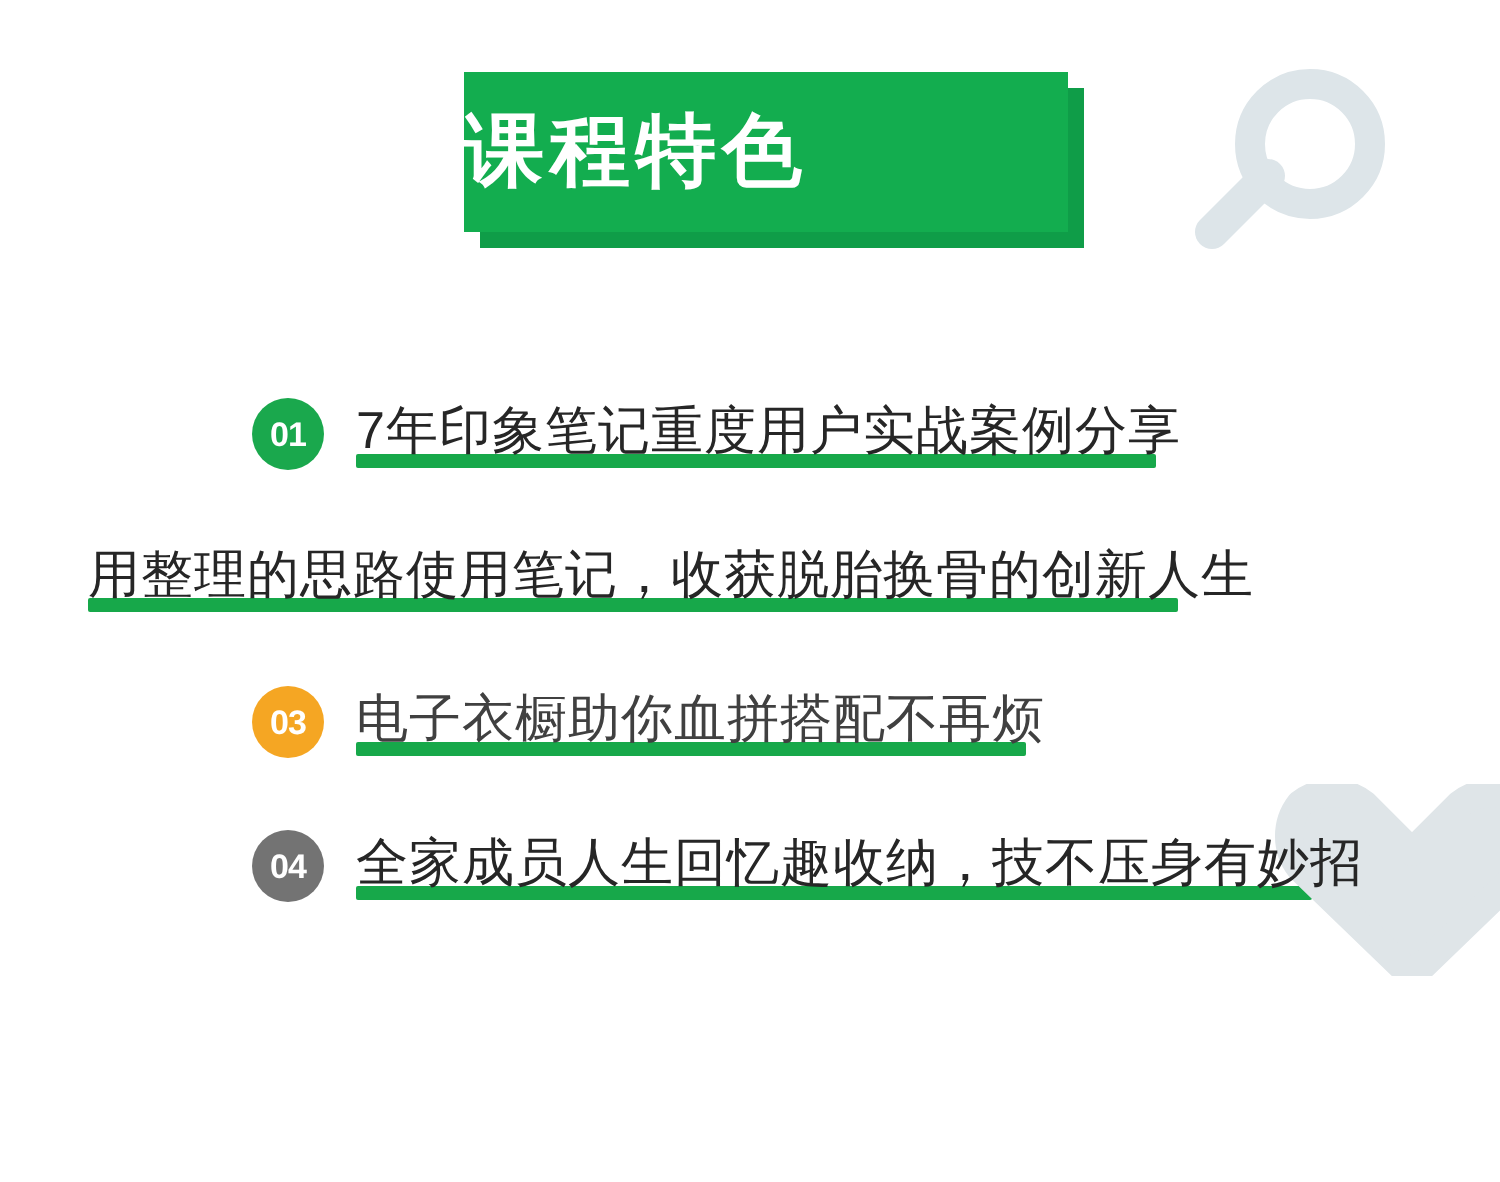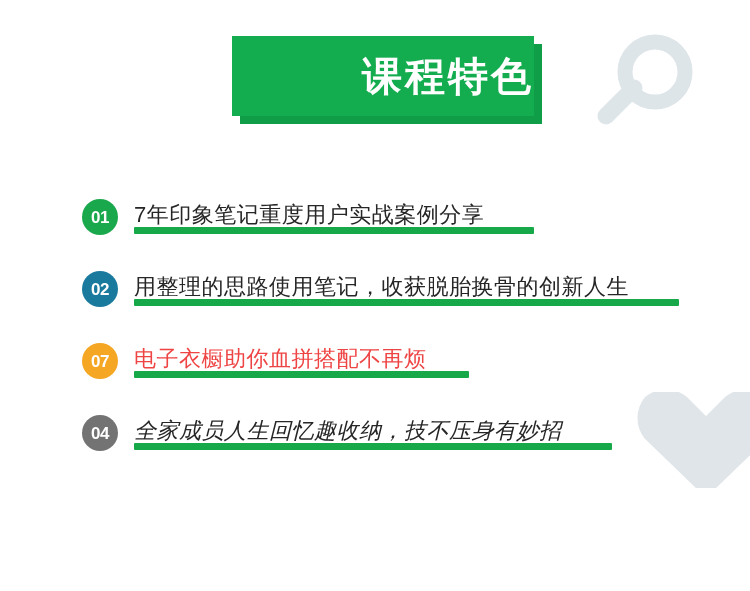--- a/index.html
+++ b/index.html
@@ -40,21 +40,21 @@
   }
   .banner-front {
     position: absolute;
     left: 0;
     top: 0;
     width: 302px;
     height: 80px;
     background: #13ad4f;
     display: flex;
     align-items: center;
-    justify-content: flex-end;
+    justify-content: flex-start;
   }
   .banner-title {
     color: #ffffff;
     font-size: 40px;
     font-weight: bold;
     letter-spacing: 3px;
     line-height: 1;
     user-select: none;
   }
 
@@ -82,20 +82,21 @@
     position: absolute;
     left: 0;
     top: 196px;
     width: 750px;
   }
   .feature-row {
     position: relative;
     height: 72px;
     display: flex;
     align-items: flex-start;
+    margin-left: 44px;
   }
   .badge-slot {
     width: 52px;
     min-width: 52px;
     margin-left: 82px;
     display: flex;
     align-items: center;
     height: 42px;
   }
   .badge {
@@ -122,21 +123,21 @@
     left: 0;
     bottom: 4px;
     height: 7px;
     background: #17a84a;
     border-radius: 1px;
   }
   .row-text {
     position: relative;
     z-index: 2;
     color: #262626;
-    font-size: 22px;
+    font-size: 26px;
     line-height: 38px;
     letter-spacing: 0.5px;
     white-space: nowrap;
     user-select: none;
   }
 </style>
 </head>
 <body style="background: rgb(255, 255, 255);">
 
 <div id="stage">
@@ -165,52 +166,47 @@
           <span>01</span>
         </div>
       </div>
       <div class="row-text-wrap">
         <div class="row-underline" style="width: 400px; background: rgb(23, 168, 74);"></div>
         <div class="row-text" style="color: rgb(38, 38, 38);">7年印象笔记重度用户实战案例分享</div>
       </div>
     </div>
 
     <div class="feature-row">
-      <div class="badge-slot">
-        <div class="badge" style="background:#1a7a9e">
-          <span>02</span>
-        </div>
-      </div>
       <div class="row-text-wrap">
         <div class="row-underline" style="width: 545px; background: rgb(23, 168, 74);"></div>
         <div class="row-text" style="color: rgb(38, 38, 38); text-align: center;">用整理的思路使用笔记，收获脱胎换骨的创新人生</div>
       </div>
     </div>
 
     <div class="feature-row">
       <div class="badge-slot">
         <div class="badge" style="background:#f5a623">
-          <span>07</span>
+          <span>03</span>
         </div>
       </div>
       <div class="row-text-wrap">
         <div class="row-underline" style="width: 335px; background: rgb(23, 168, 74);"></div>
-        <div class="row-text" style="color: #ef4444;">电子衣橱助你血拼搭配不再烦</div>
+        <div class="row-text" style="color: #404040;">电子衣橱助你血拼搭配不再烦</div>
       </div>
     </div>
 
     <div class="feature-row">
       <div class="badge-slot">
         <div class="badge" style="background:#737373">
           <span>04</span>
         </div>
       </div>
       <div class="row-text-wrap">
         <div class="row-underline" style="width: 478px; background: rgb(23, 168, 74);"></div>
-        <div class="row-text" style="color: rgb(38, 38, 38); font-style: italic;">全家成员人生回忆趣收纳，技不压身有妙招</div>
+        <div class="row-text" style="color: rgb(38, 38, 38);">全家成员人生回忆趣收纳，技不压身有妙招</div>
       </div>
     </div>
 
 
   </div>
 
   <div class="heart-deco">
     <svg width="140" height="100" viewBox="0 0 140 100" xmlns="http://www.w3.org/2000/svg">
       <path d="M70 96
                L14 42

